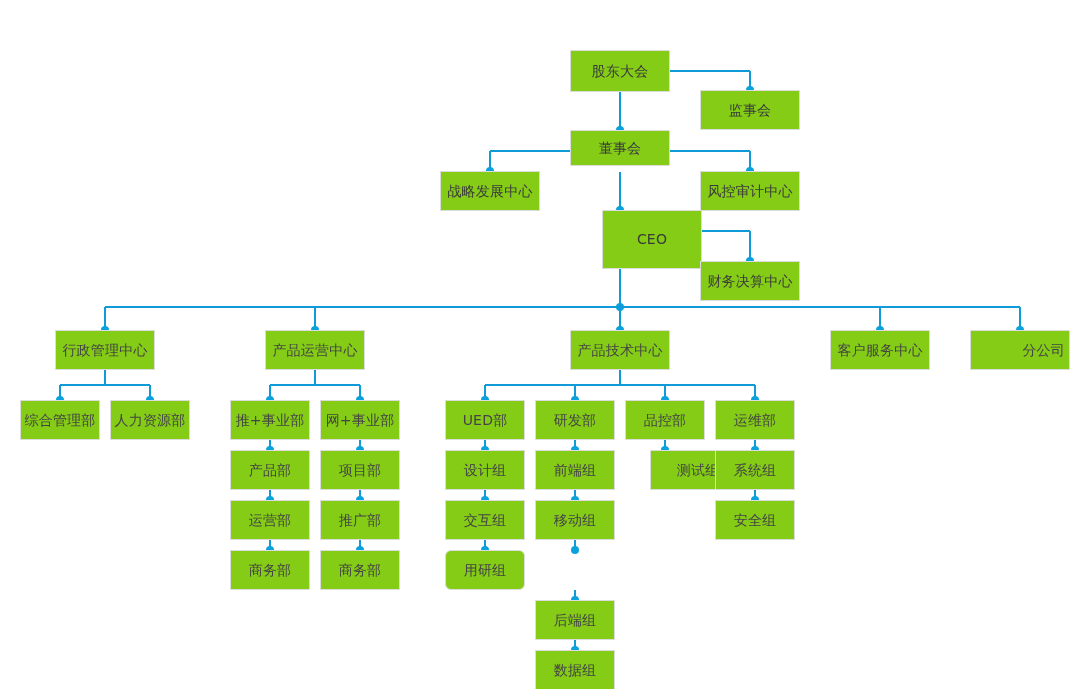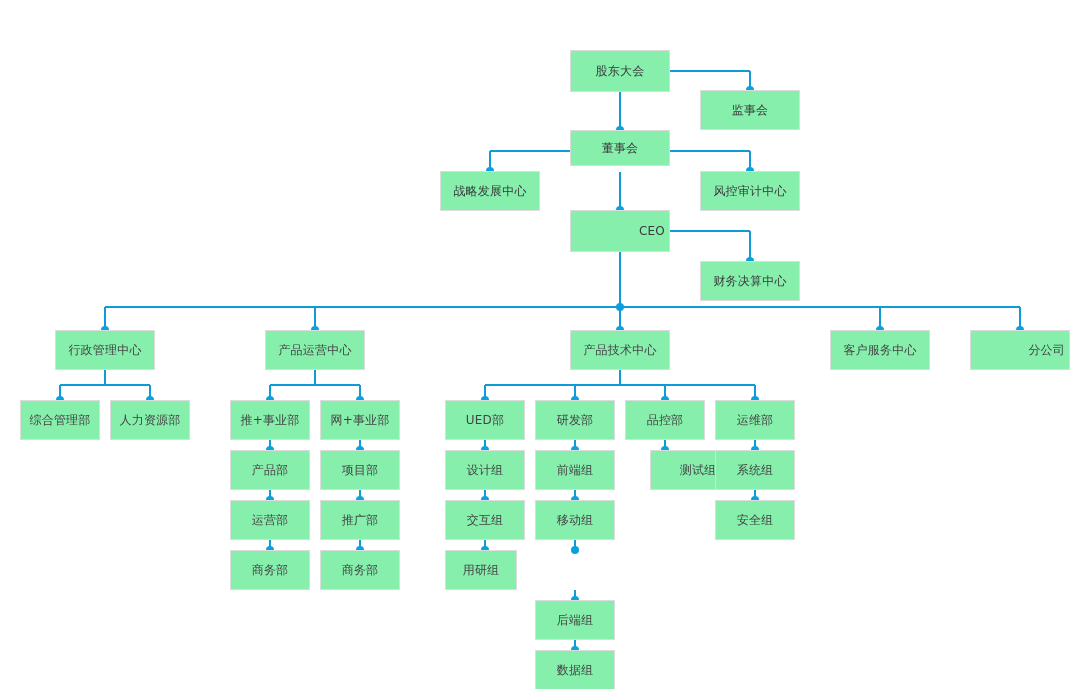--- a/index.html
+++ b/index.html
@@ -29,28 +29,28 @@
   #node-layer {
     position: absolute;
     left: 0;
     top: 0;
     width: 1070px;
     height: 689px;
   }
   .org-node {
     position: absolute;
     box-sizing: border-box;
-    background: #86efac;
+    background: #84cc16;
     border: 1px solid #dcdcdc;
     display: flex;
     align-items: center;
     justify-content: center;
     text-align: center;
     color: #444444;
-    font-size: 12px;
+    font-size: 14px;
     line-height: 1.2;
     letter-spacing: 0.2px;
     white-space: nowrap;
   }
   .org-node.level-1,
   .org-node.level-2 {
     color: #3a3a3a;
   }
   .org-node-label {
     display: block;
@@ -158,21 +158,21 @@
       </div>
       <div class="org-node level-1" style="left: 570px; top: 130px; width: 100px; height: 36px;">
         <span class="org-node-label">董事会</span>
       </div>
       <div class="org-node level-2" style="left: 440px; top: 171px; width: 100px; height: 40px;">
         <span class="org-node-label">战略发展中心</span>
       </div>
       <div class="org-node level-2" style="left: 700px; top: 171px; width: 100px; height: 40px;">
         <span class="org-node-label">风控审计中心</span>
       </div>
-      <div class="org-node level-1" style="left: 570px; top: 210px; width: 100px; height: 42px; justify-content: flex-end;">
+      <div class="org-node level-1" style="left: 602px; top: 210px; width: 100px; height: 59px;">
         <span class="org-node-label">CEO</span>
       </div>
       <div class="org-node level-2" style="left: 700px; top: 261px; width: 100px; height: 40px;">
         <span class="org-node-label">财务决算中心</span>
       </div>
       <div class="org-node level-3" style="left: 55px; top: 330px; width: 100px; height: 40px;">
         <span class="org-node-label">行政管理中心</span>
       </div>
       <div class="org-node level-3" style="left: 265px; top: 330px; width: 100px; height: 40px;">
         <span class="org-node-label">产品运营中心</span>
@@ -218,21 +218,21 @@
       </div>
       <div class="org-node level-4" style="left: 445px; top: 400px; width: 80px; height: 40px;">
         <span class="org-node-label">UED部</span>
       </div>
       <div class="org-node level-5" style="left: 445px; top: 450px; width: 80px; height: 40px;">
         <span class="org-node-label">设计组</span>
       </div>
       <div class="org-node level-5" style="left: 445px; top: 500px; width: 80px; height: 40px;">
         <span class="org-node-label">交互组</span>
       </div>
-      <div class="org-node level-5" style="left: 445px; top: 550px; width: 72px; height: 40px;">
+      <div class="org-node level-5" style="left: 445px; top: 550px; width: 80px; height: 40px; border-radius: 6px;">
         <span class="org-node-label">用研组</span>
       </div>
       <div class="org-node level-4" style="left: 535px; top: 400px; width: 80px; height: 40px;">
         <span class="org-node-label">研发部</span>
       </div>
       <div class="org-node level-5" style="left: 535px; top: 450px; width: 80px; height: 40px;">
         <span class="org-node-label">前端组</span>
       </div>
       <div class="org-node level-5" style="left: 535px; top: 500px; width: 80px; height: 40px;">
         <span class="org-node-label">移动组</span>

